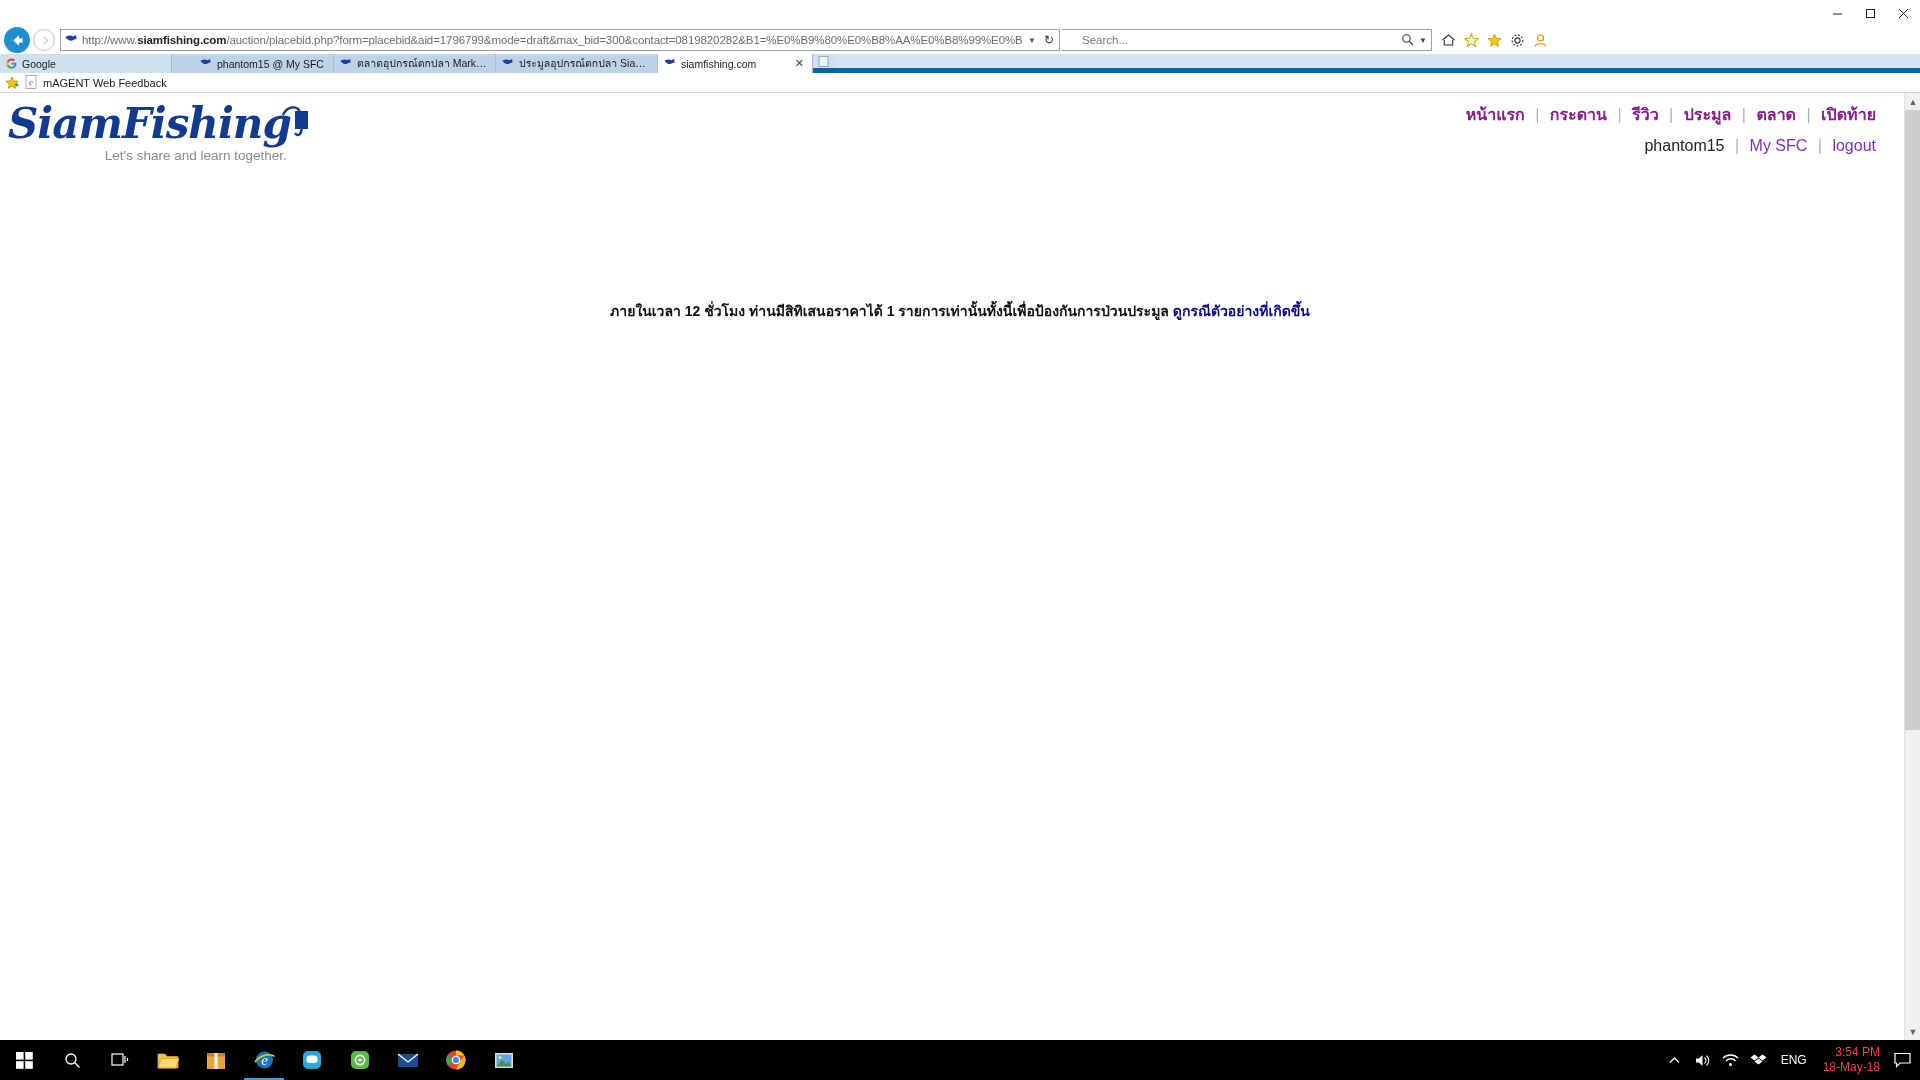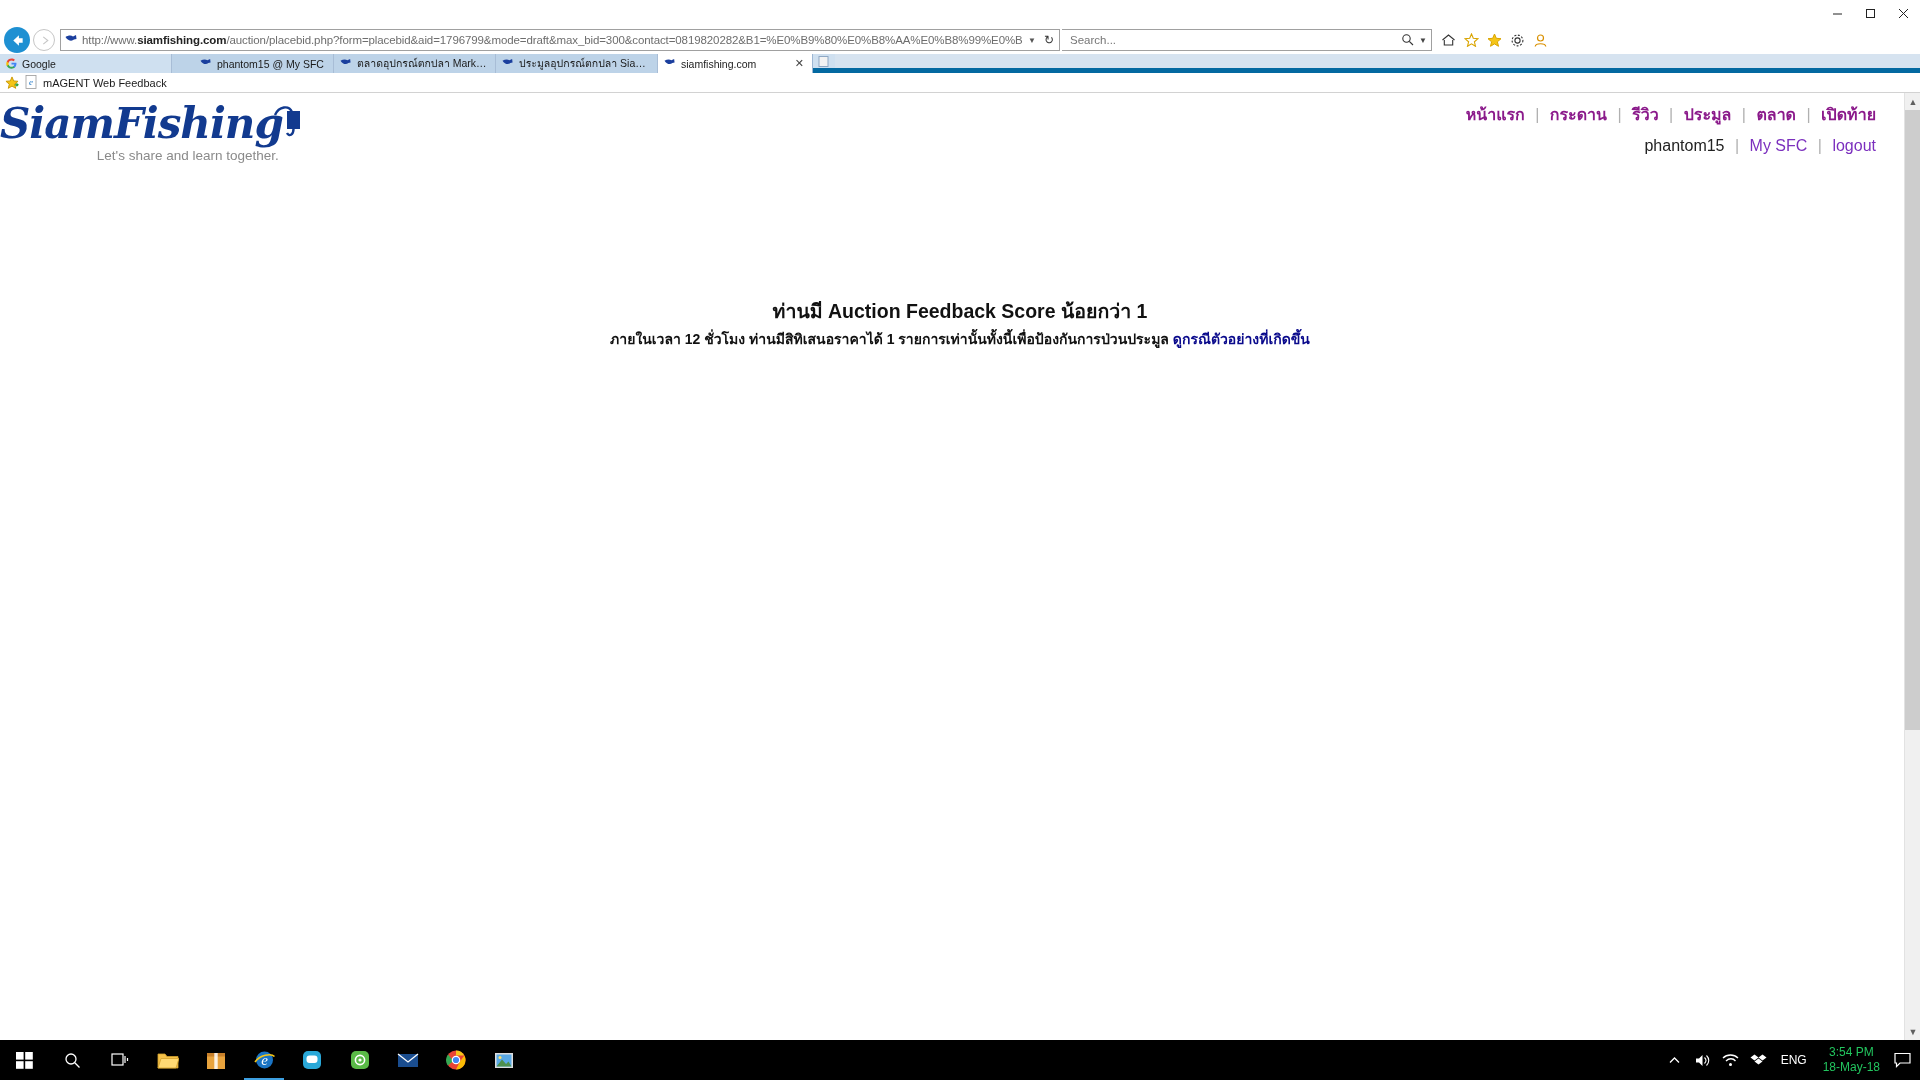--- a/index.html
+++ b/index.html
@@ -83,21 +83,21 @@
   .searchbox {
     flex: 0 0 370px;
     height: 22px;
     border: 1px solid #a0a0a0;
     border-left: none;
     background: #fff;
     display: flex; align-items: center;
     padding: 0 4px 0 8px;
     margin-left: 2px;
   }
-  .searchbox .ph { font-size: 11.5px; color: #767676; flex: 1 1 auto; }
+  .searchbox .ph { font-size: 11.5px; color: #767676; flex: 1 1 auto; margin-left: 12px; }
   .searchbox .mag { font-size: 11px; color: #444; }
   .searchbox .caret { font-size: 8px; color: #444; margin-left: 5px; }
   .chrome-icons {
     display: flex; align-items: center; gap: 7px;
     margin-left: 8px;
   }
   .chrome-icons .ci { width: 16px; height: 16px; display:flex; align-items:center; justify-content:center; color:#333; }
   .ci.star { color: #f1c40f; }
   .ci.gear { color:#333; }
   .ci.user { color:#d99000; }
@@ -150,21 +150,21 @@
   .favbar .favitem { display:flex; align-items:center; gap:5px; }
 
   
   .page {
     position: relative;
     height: 947px;
     background: #ffffff;
     overflow: hidden;
   }
   .logo-wrap {
-    position: absolute; left: 0; top: 10px;
+    position: absolute; left: 8px; top: 10px;
   }
   .logo-text {
     font-family: "DejaVu Serif", serif;
     font-style: italic;
     font-weight: 700;
     font-size: 42px;
     color: #123a8f;
     letter-spacing: -1px;
     line-height: 1;
     position: relative;
@@ -258,22 +258,22 @@
     height: 40px; padding-right: 4px;
     color: #ffffff;
   }
   .tray-ico {
     width: 28px; height: 40px;
     display:flex; align-items:center; justify-content:center;
     color: #fff;
   }
   .tray-lang { font-size: 12px; color:#fff; padding: 0 8px; }
   .tray-clock {
-    font-size: 12px; color: #22c55e; line-height: 15px;
-    text-align: center; padding: 0 8px;
+    font-size: 12px; color: #ef4444; line-height: 15px;
+    text-align: right; padding: 0 8px;
   }
   .tray-notif { width: 28px; height: 40px; display:flex; align-items:center; justify-content:center; }
 </style>
 </head>
 <body>
 
 <div class="browser">
 
   <div class="titlebar">
     <div class="win-controls">
@@ -468,21 +468,20 @@
       <div class="row2">
         <span class="user">phantom15</span>
         <span class="sep">|</span>
         <a class="purple" href="#">My SFC</a>
         <span class="sep">|</span>
         <a class="logout" href="#">logout</a>
       </div>
     </div>
 
     <div class="message">
-      <div>ท่านมี Auction Feedback Score น้อยกว่า 1</div>
       <div class="line2">
         <span>ภายในเวลา 12 ชั่วโมง ท่านมีสิทิเสนอราคาได้ 1 รายการเท่านั้นทั้งนี้เพื่อป้องกันการป่วนประมูล</span>
         <a class="link" href="#">ดูกรณีตัวอย่างที่เกิดขึ้น</a>
       </div>
     </div>
 
     <div class="vscroll">
       <div class="arrow">▲</div>
       <div class="thumb"></div>
       <div class="arrow bottom">▼</div>

